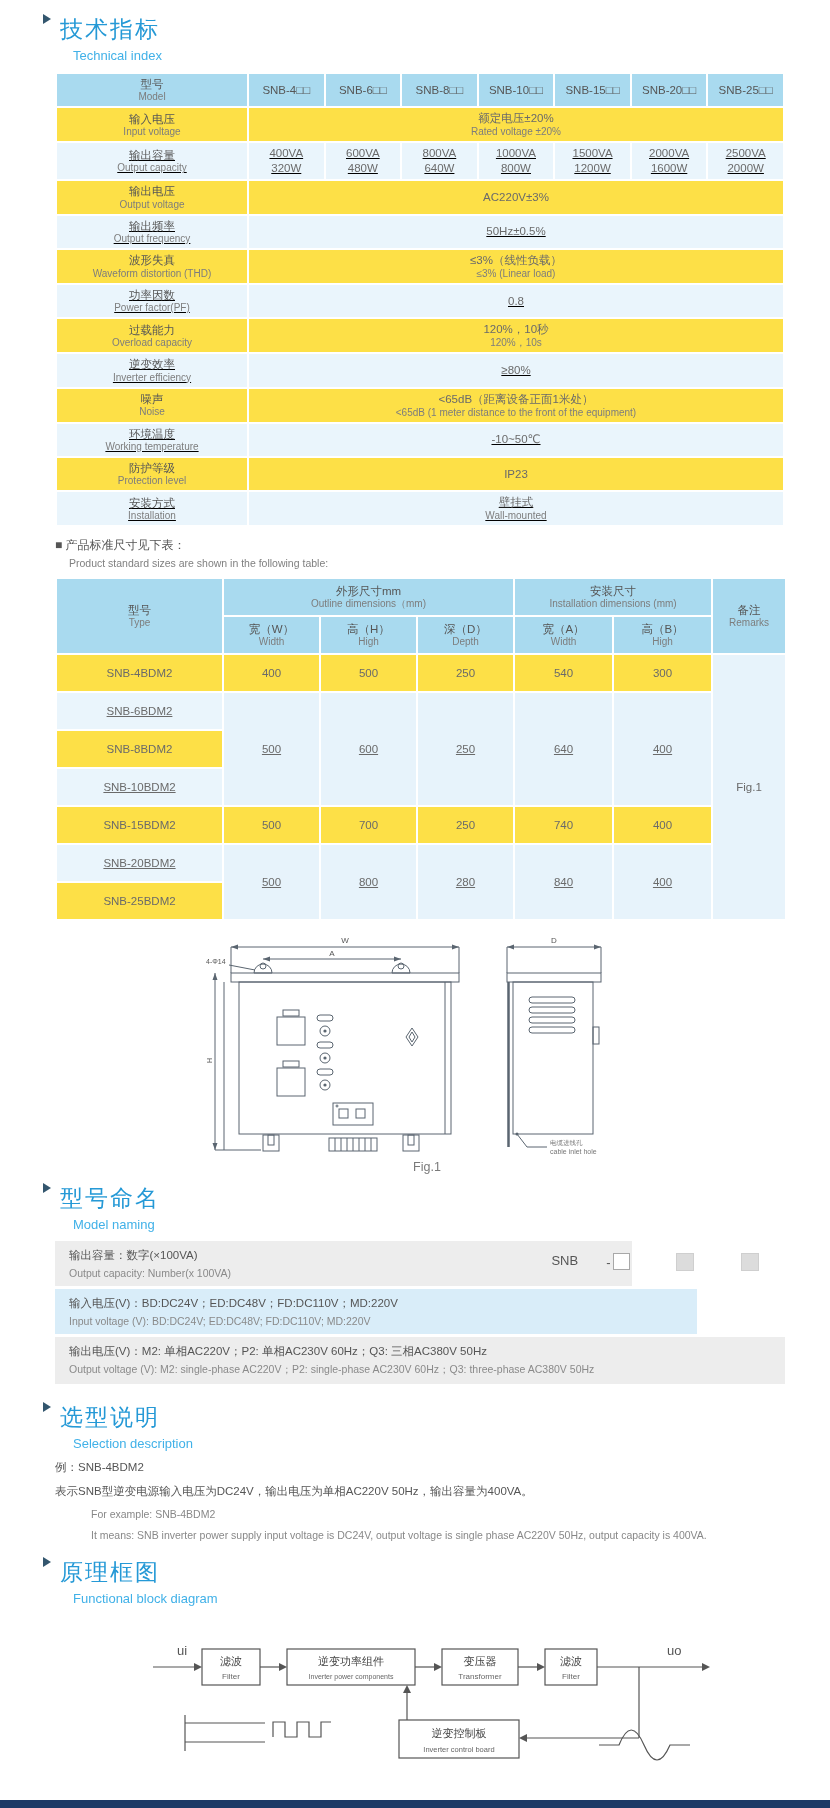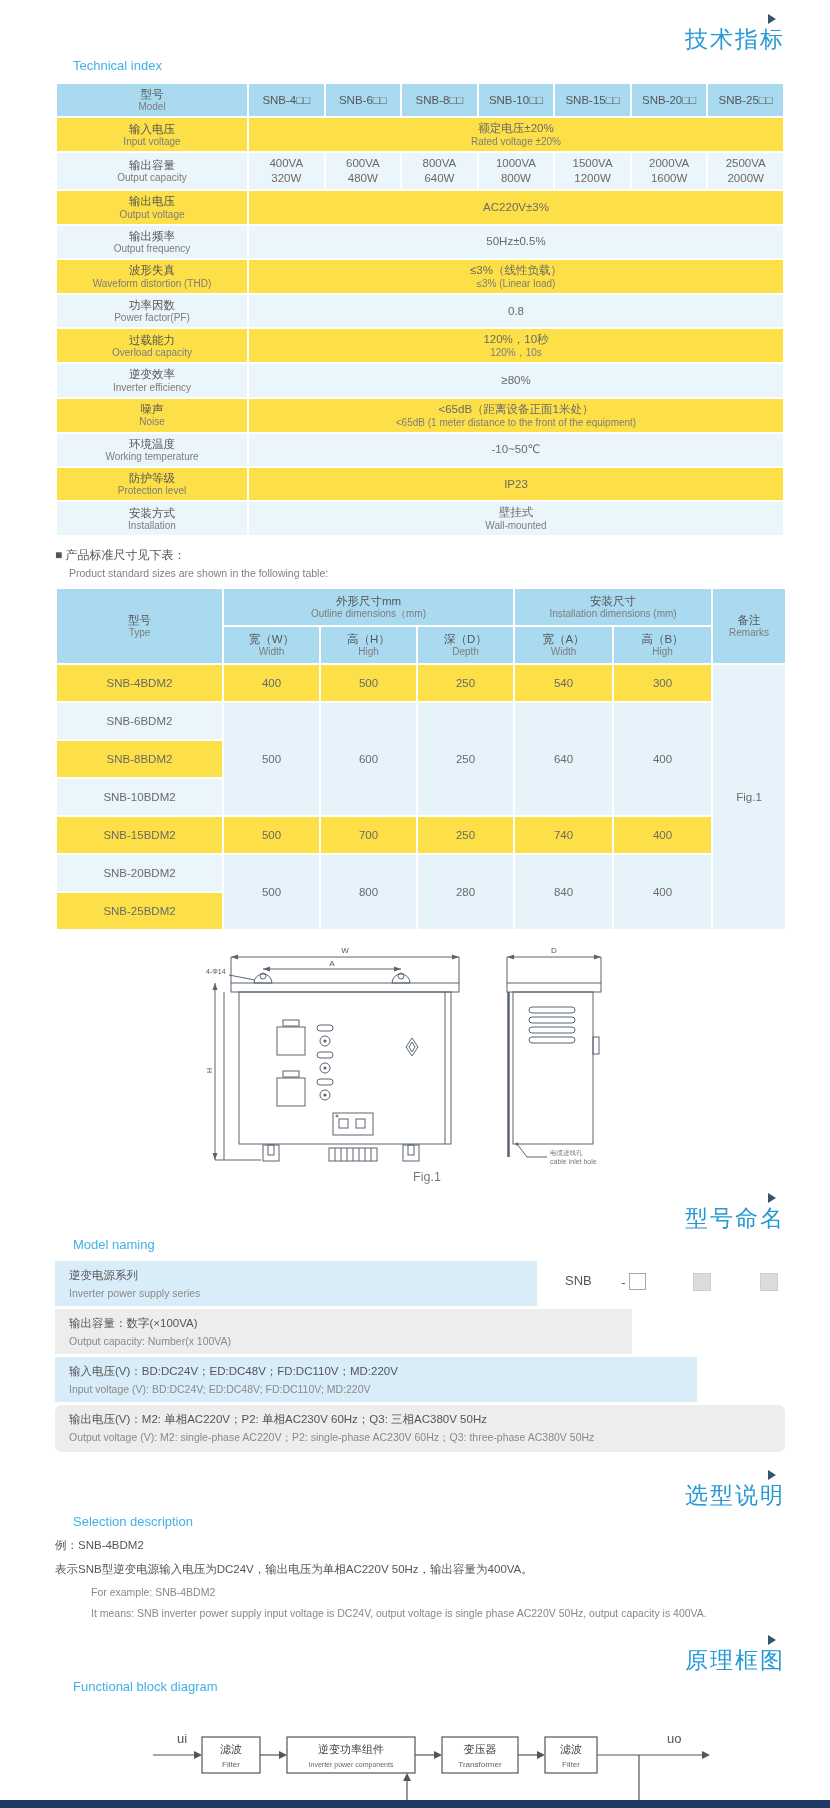--- a/index.html
+++ b/index.html
@@ -1,54 +1,54 @@
 <!DOCTYPE html>
 <html><head>
 <meta charset="utf-8">
 <style>
   html,body{margin:0;padding:0;}
   body{width:830px;height:1808px;background:#fff;position:relative;overflow:hidden;
        font-family:"Liberation Sans","DejaVu Sans",sans-serif;}
   .wrap{padding:14px 45px 0 55px;}
 
   
-  .sec-head{display:flex;align-items:flex-end;margin-left:-12px;flex-direction:column;}
+  .sec-head{display:flex;align-items:flex-start;margin-left:-12px;}
   .tri{width:0;height:0;border-top:5px solid transparent;border-bottom:5px solid transparent;
        border-left:8px solid #33566e;margin-right:9px;}
   .sec-zh{font-size:23px;color:#2599d6;letter-spacing:2px;}
   .sec-en{font-size:13px;color:#41b1e8;margin:3px 0 9px 18px;}
 
   
   table{border-collapse:separate;border-spacing:2px;width:730px;table-layout:fixed;}
   td{text-align:center;vertical-align:middle;padding:3px 2px;}
   .zh{font-size:11.5px;color:#565656;line-height:1.25;}
   .en{font-size:10px;color:#7d7d7d;line-height:1.2;}
   .val{font-size:11.5px;color:#6a6a6a;line-height:1.3;}
   .hd td{background:#a9daef;}
   tr.rd td{background:#fde047;}
-  tr.rl td{background:#eaf5fc;}
+  tr.rl td{background:#eaf5fc;text-decoration:underline;}
   td.mg{background:#e7f3fb !important;}
   .dims td{height:30px;}
 
   .note-zh{font-size:12px;color:#555;margin:10px 0 3px 0;}
   .note-en{font-size:10.5px;color:#808080;margin:0 0 8px 14px;}
 
   
   .figwrap{margin:10px 0 4px 150px;}
   svg text{font-family:"Liberation Sans","DejaVu Sans",sans-serif;}
 
   
   .nm{position:relative;width:730px;margin-top:6px;}
   .nm-row{margin-bottom:3px;padding:7px 0 7px 14px;box-sizing:border-box;}
   .nm-row .nzh{font-size:11.5px;color:#555;text-align:left;}
   .nm-row .nen{font-size:10.5px;color:#8a8a8a;text-align:left;margin-top:4px;}
   .nb{background:#d9edf9;}
   .ng{background:#ededed;}
-  .w1{width:66%;}.w2{width:79%;}.w3{width:88%;}.w4{width:100%;border-radius:7px;}
-  .code{position:absolute;left:0;top:0;width:100%;height:42px;pointer-events:none;padding-left:20px;}
+  .w1{width:66%;}.w2{width:79%;}.w3{width:88%;}.w4{width:100%;}
+  .code{position:absolute;left:0;top:0;width:100%;height:42px;pointer-events:none;}
   .code span.cp{position:absolute;top:12px;font-size:13px;color:#555;}
   .bx{display:inline-block;width:15px;height:15px;background:#fff;border:1px solid #a8a8a8;vertical-align:-3px;margin-left:3px;}
   .bxg{position:absolute;top:12px;width:16px;height:16px;background:#dcdcdc;border:1px solid #cfcfcf;}
 
   
   .sel p{margin:0 0 9px 0;}
   .sel-zh{font-size:11.5px;color:#555;}
   .sel-en{font-size:10.5px;color:#888;padding-left:36px;}
 
   .footer-bar{position:absolute;left:0;bottom:0;width:830px;height:8px;background:#1d3a66;}
@@ -432,24 +432,20 @@
     </svg>
   </div>
 
   <div class="sec-head">
     <span class="tri"></span>
     <span class="sec-zh">型号命名</span>
   </div>
   <div class="sec-en">Model naming</div>
 
   <div class="nm">
-    <div class="nm-row nb w1">
-      <div class="nzh">逆变电源系列</div>
-      <div class="nen">Inverter power supply series</div>
-    </div>
     <div class="code">
       <span class="cp" style="left:68%">SNB</span>
       <span class="cp" style="left:75.5%"><span>-</span><span class="bx"></span></span>
       <span class="bxg" style="left:85%"></span>
       <span class="bxg" style="left:94%"></span>
     </div>
     <div class="nm-row ng w2">
       <div class="nzh">输出容量：数字(×100VA)</div>
       <div class="nen">Output capacity: Number(x 100VA)</div>
     </div>

